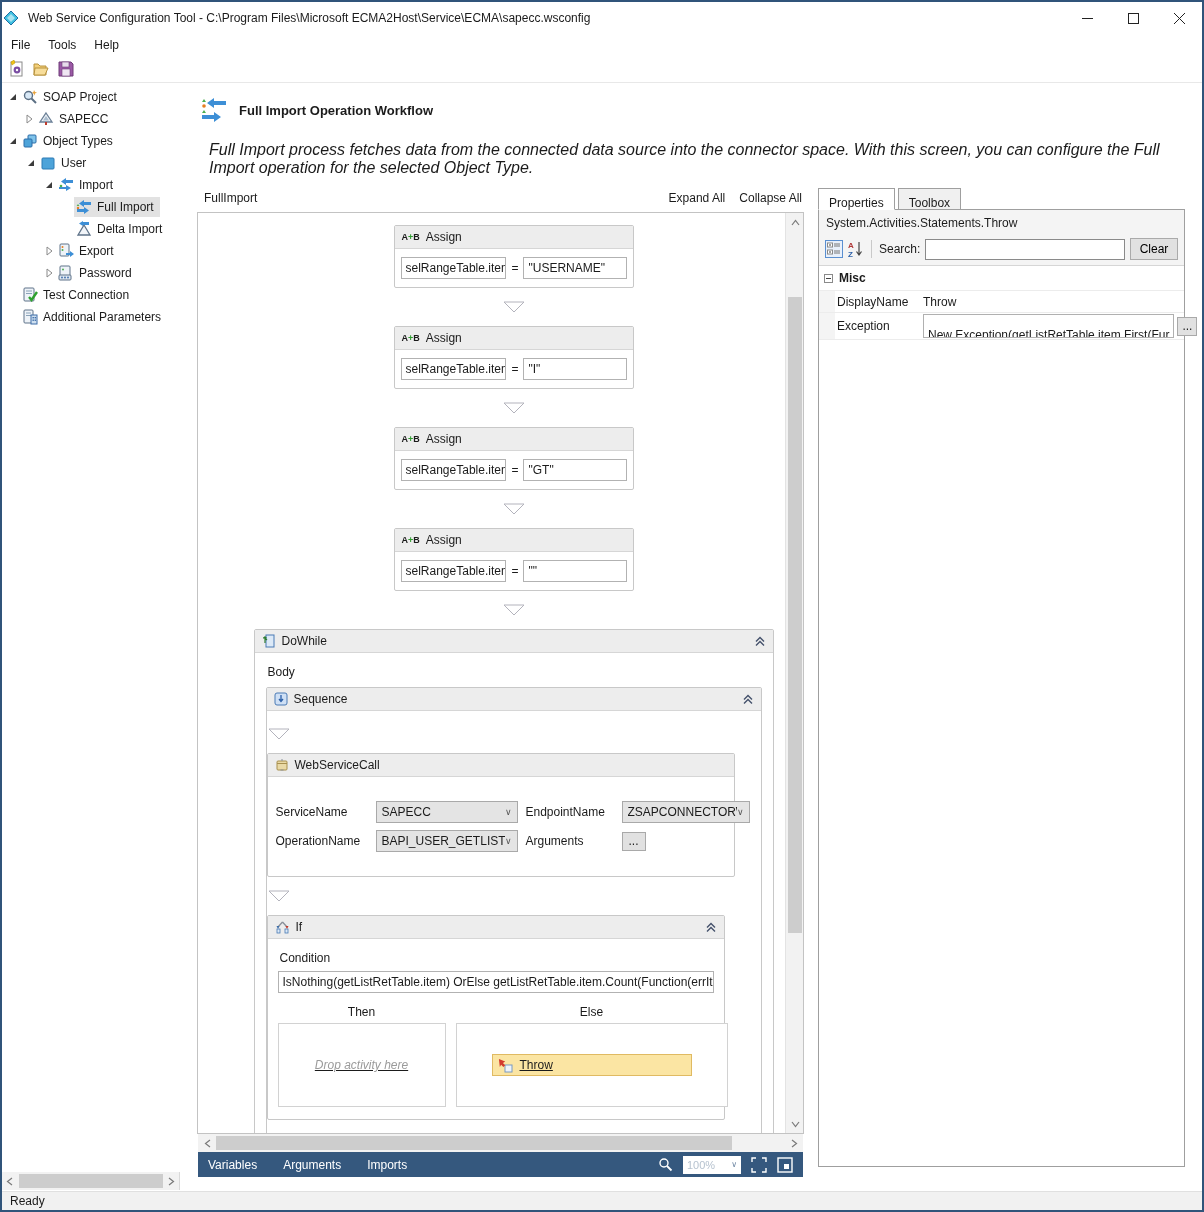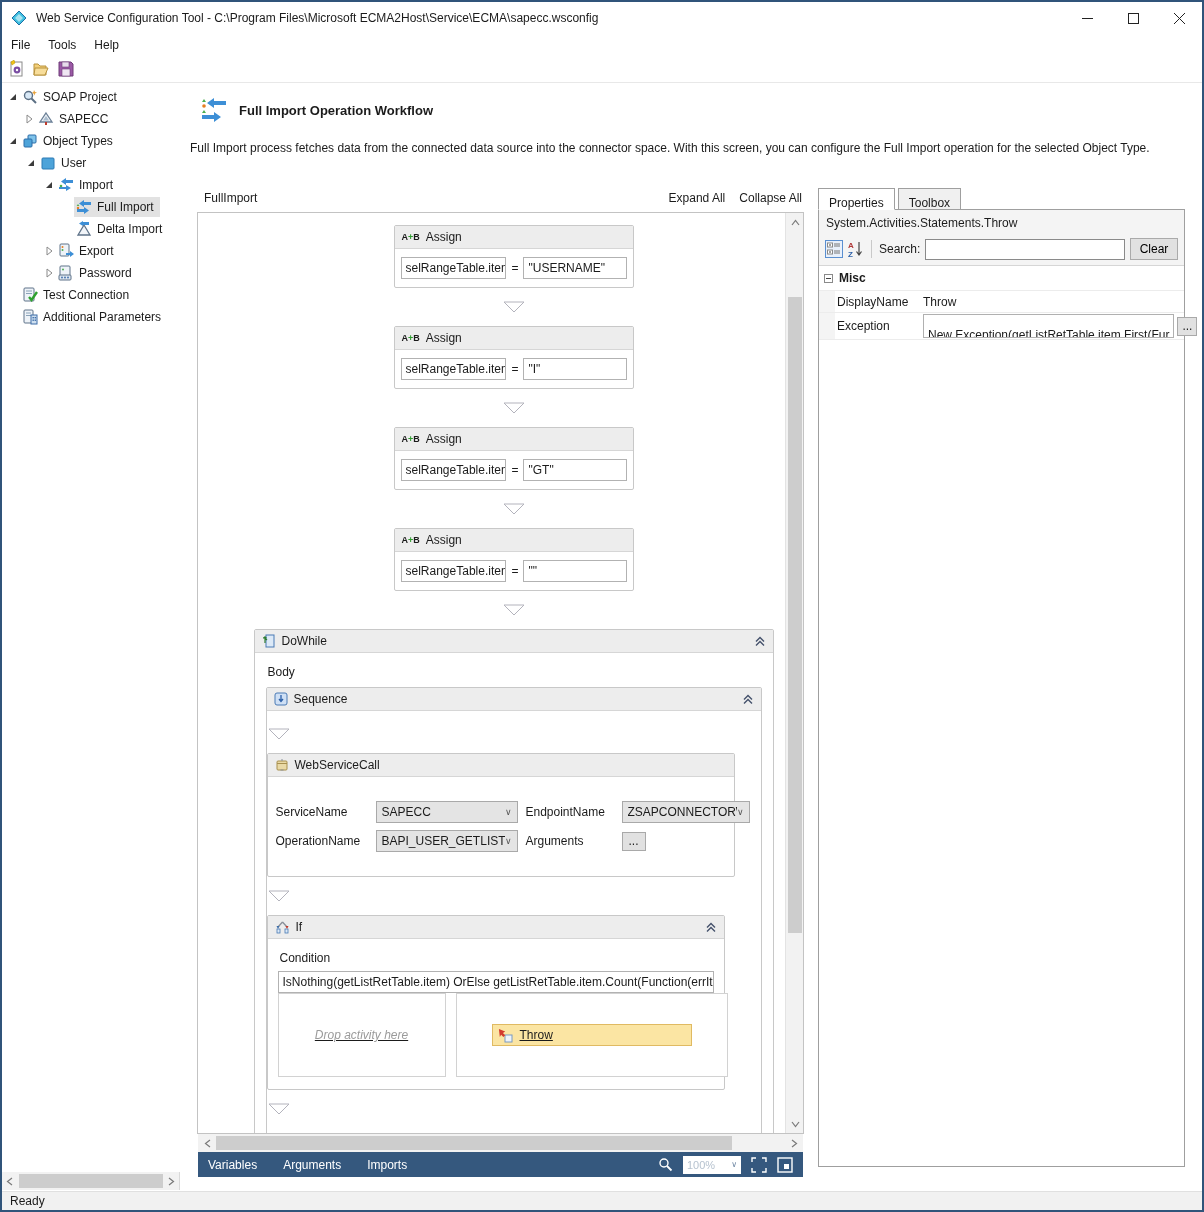--- a/index.html
+++ b/index.html
@@ -6,21 +6,21 @@
   html,body { width: 1204px; height: 1212px; }
   body {
     font-family: "Liberation Sans", sans-serif;
     font-size: 12px; color: #1b1b1b; background: #ffffff;
     position: relative; border: 2px solid #30547a; overflow: hidden;
   }
   svg { display: block; }
 
   
   .titlebar { position: absolute; left:0; top:0; width:100%; height:32px;
-    display:flex; align-items:center; padding-left:9px; background:#fff; }
+    display:flex; align-items:center; padding-left:1px; background:#fff; }
   .titlebar .app-title { margin-left:9px; font-size:12px; }
   .win-btns { position:absolute; right:0; top:0; height:32px; display:flex; }
   .win-btn { width:46px; height:32px; display:flex; align-items:center; justify-content:center; font-size:13px; color:#222; }
   .menubar { position:absolute; left:0; top:32px; width:100%; height:22px; display:flex; align-items:center; background:#fff; }
   .menu-item { padding:0 9px; height:22px; line-height:22px; }
   .toolbar { position:absolute; left:4px; top:55px; height:24px; display:flex; gap:5px; align-items:center; }
   .tool-btn { width:20px; height:20px; display:flex; align-items:center; justify-content:center; }
   .toolbar-sep { position:absolute; left:0; top:80px; width:100%; border-top:1px solid #e8e8e8; }
 
   
@@ -31,21 +31,21 @@
   .row-inner { display:flex; align-items:center; gap:5px; padding:2px 6px 2px 2px; }
   .row-inner.selected { background:#e2e2e2; }
   .tree-icon { width:16px; height:16px; flex:none; }
   .tree-hscroll { position:absolute; left:0; top:1170px; width:178px; height:18px; background:#f2f2f2; border-right:1px solid #d9d9d9; }
   .hthumb { position:absolute; top:2px; height:14px; background:#cdcdcd; }
   .scroll-arrow { position:absolute; width:14px; height:18px; display:flex; align-items:center; justify-content:center; }
 
   
   .page-header { position:absolute; left:198px; top:94px; display:flex; align-items:center; gap:11px; }
   .page-title { font-size:13px; font-weight:bold; }
-  .page-desc { position:absolute; left:188px; top:139px; width:990px; font-size:12px; }
+  .page-desc { position:absolute; left:207px; top:139px; width:990px; font-size:16px;font-style:italic; }
 
   
   .designer-topbar { position:absolute; left:202px; top:189px; width:598px; display:flex; }
   .designer-links { margin-left:auto; display:flex; gap:14px; }
   .canvas-frame { position:absolute; left:195px; top:210px; width:607px; height:922px; border:1px solid #c3c3c3; display:flex; }
   .canvas { width:587px; height:100%; overflow:hidden; background:#fff; }
   .canvas-col { display:flex; flex-direction:column; align-items:center; padding-top:12px; padding-left:44px; }
   .vscroll { width:18px; height:100%; background:#f2f2f2; position:relative; border-left:1px solid #e3e3e3; }
   .vthumb { position:absolute; left:2px; width:14px; background:#cdcdcd; }
   .designer-hscroll { position:absolute; left:196px; top:1132px; width:605px; height:18px; background:#f2f2f2; }
@@ -594,20 +594,24 @@
                   <span>If</span>
                   <span class="chev-btn">
                       <svg width="12" height="12" viewBox="0 0 12 12">
                         <path d="M2 6.5 L6 2.5 L10 6.5 M2 10.5 L6 6.5 L10 10.5" fill="none" stroke="#44516b" stroke-width="1.4"></path>
                       </svg>
                     </span>
                 </div>
                 <div class="if-body">
                   <div class="cond-label">Condition</div>
                   <div class="cond-box">IsNothing(getListRetTable.item) OrElse  getListRetTable.item.Count(Function(errItem</div>
+                  <div class="branch-labels">
+                    <div>Then</div>
+                    <div>Else</div>
+                  </div>
                   <div class="branches">
                     <div class="dropzone">
                       <span class="drop-hint">Drop activity here</span>
                     </div>
                     <div class="dropzone">
                       <div class="throw-act">
                         <span>
                             <svg width="15" height="15" viewBox="0 0 15 15">
                               <rect x="7" y="7" width="7" height="7" fill="#eef4fa" stroke="#7a9ac0"></rect>
                               <path d="M1 1 L8 4 L5.5 5.5 L8 8 L6 10 L3.5 7.5 L2 10 Z" fill="#d23b2e" transform="scale(0.9)"></path>

